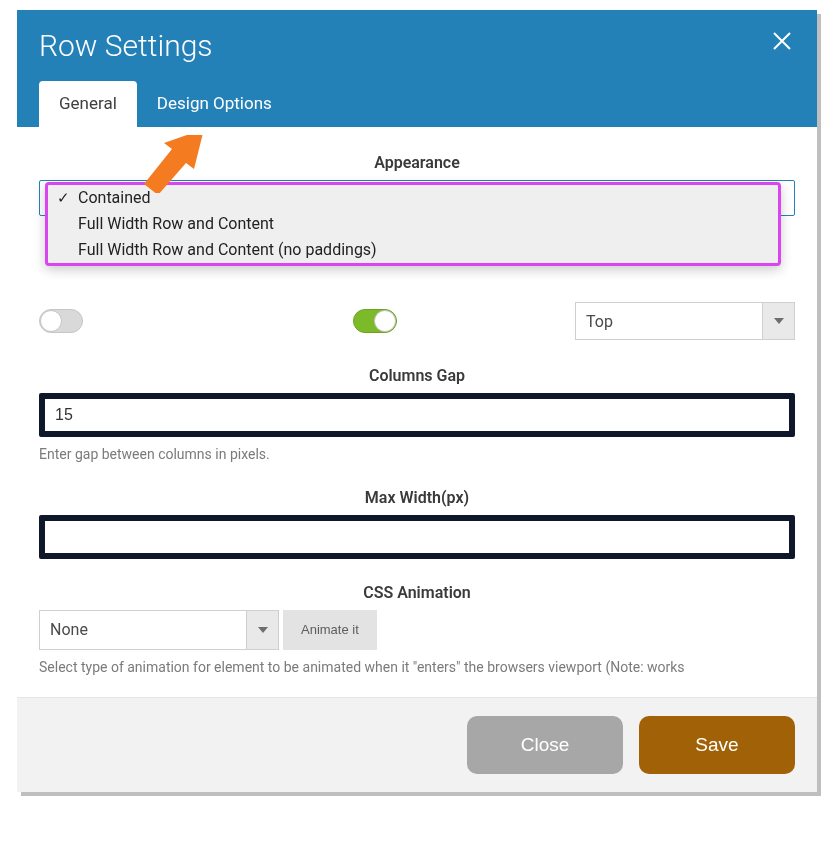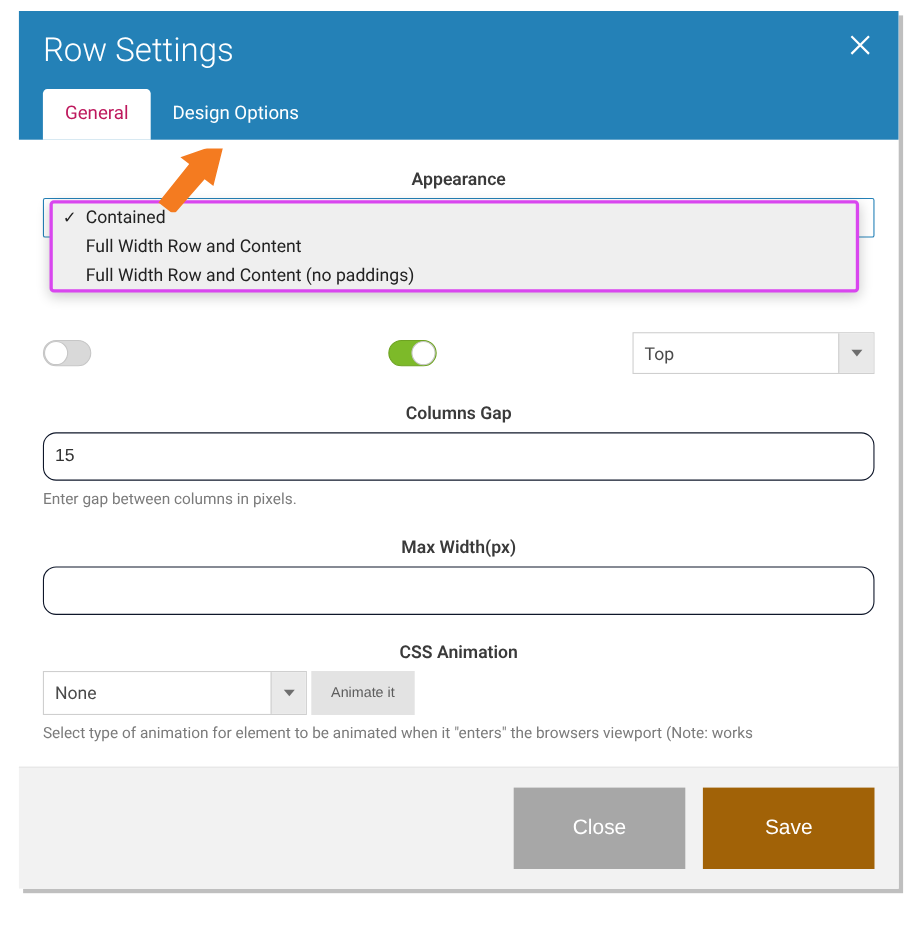--- a/index.html
+++ b/index.html
@@ -44,21 +44,21 @@
 
     .tabs { display: flex; gap: 0; }
     .tab {
       padding: 12px 20px 14px 20px;
       font-size: 17px;
       color: #fff;
       cursor: pointer;
       border-top-left-radius: 4px;
       border-top-right-radius: 4px;
     }
-    .tab.active { background: #fff; color: #be185d; }
+    .tab.active { background: #fff; color: #404040; }
 
     .modal-body {
       padding: 26px 22px 10px 22px;
       position: relative;
       font-size: 16px;
       color: #3a3a3a;
     }
 
     .field-label {
       font-weight: 600;
@@ -182,22 +182,22 @@
     .tri-down {
       width: 0; height: 0;
       border-left: 5px solid transparent;
       border-right: 5px solid transparent;
       border-top: 6px solid #6e6e6e;
     }
 
     .text-input {
       width: 100%;
       height: 44px;
-      border: 1px solid #0f172a;
-      border-radius: 12px;
+      border: 6px solid #0f172a;
+      border-radius: 2px;
       padding: 6px 10px;
       font-size: 16px;
       color: #333;
       background: #fff;
     }
 
     .css-anim-row { display: flex; align-items: center; gap: 4px; }
     .css-anim {
       display: flex;
       border: 1px solid #cfcfcf;
@@ -224,26 +224,26 @@
     .modal-footer {
       background: #f2f2f2;
       padding: 18px 22px;
       display: flex;
       justify-content: flex-end;
       gap: 16px;
       border-top: 1px solid #e5e5e5;
     }
     .btn {
       min-width: 156px;
-      height: 74px;
+      height: 58px;
       border: none;
       font-size: 19px;
       cursor: pointer;
       color: #fff;
-      border-radius: 0;
+      border-radius: 10px;
     }
     .btn-close { background: #a7a7a7; }
     .btn-save  { background: #a16207; }
   </style>
 </head>
 <body>
 
 <div class="modal">
 
   <div class="modal-header">

